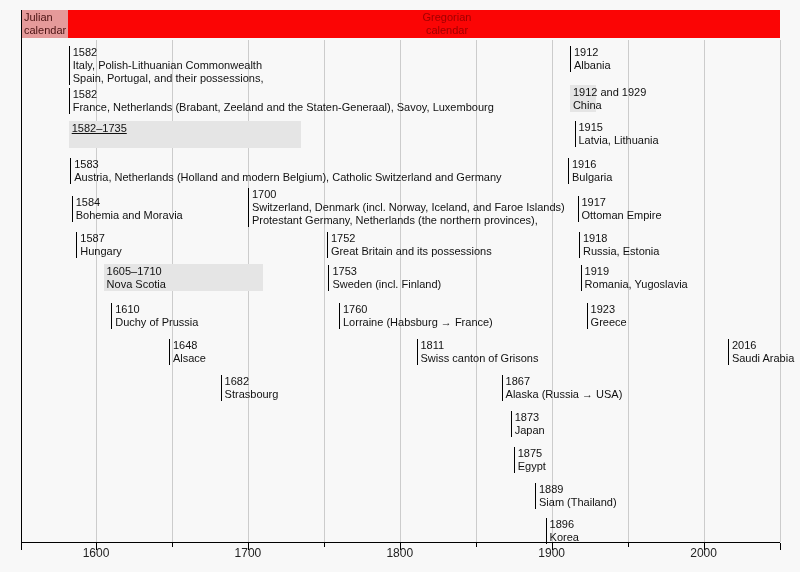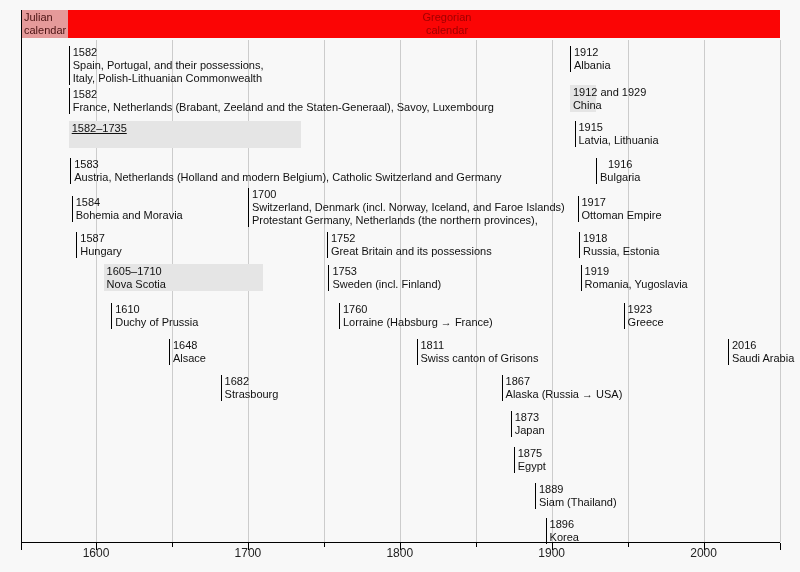--- a/index.html
+++ b/index.html
@@ -53,22 +53,22 @@
     </div>
   <div class="leftline"></div>
   <div class="julian">
     <span>Julian calendar</span>
   </div>
   <div class="gregorian"></div>
   <div class="greg-label">Gregorian calendar</div>
   <div id="entries">
       <div class="entry" style="left: 68.7px; top: 46px;">
         <div>1582</div>
+        <div>Italy, Polish-Lithuanian Commonwealth</div>
         <div>Spain, Portugal, and their possessions,</div>
-        <div>Italy, Polish-Lithuanian Commonwealth</div>
       </div>
       <div class="entry" style="left: 68.7px; top: 88px;">
         <div>1582</div>
         <div>France, Netherlands (Brabant, Zeeland and the Staten-Generaal), Savoy, Luxembourg</div>
       </div>
       <div class="range" style="left: 68.7px; width: 232.4px; top: 121px; text-decoration: underline;">
         <div>1582–1735</div>
       </div>
       <div class="entry" style="left: 70.2px; top: 158px;">
         <div>1583</div>
@@ -144,37 +144,37 @@
         <div>Albania</div>
       </div>
       <div class="range" style="left: 569.9px; width: 25.8px; top: 85px;">
         <div>1912 and 1929</div>
         <div>China</div>
       </div>
       <div class="entry" style="left: 574.5px; top: 121px;">
         <div>1915</div>
         <div>Latvia, Lithuania</div>
       </div>
-      <div class="entry" style="left: 596px; top: 158px; text-align: center;">
+      <div class="entry" style="left: 568px; top: 158px;">
         <div>1916</div>
         <div>Bulgaria</div>
       </div>
       <div class="entry" style="left: 577.5px; top: 196px;">
         <div>1917</div>
         <div>Ottoman Empire</div>
       </div>
       <div class="entry" style="left: 579px; top: 232px;">
         <div>1918</div>
         <div>Russia, Estonia</div>
       </div>
       <div class="entry" style="left: 580.6px; top: 265px;">
         <div>1919</div>
         <div>Romania, Yugoslavia</div>
       </div>
-      <div class="entry" style="left: 586.6px; top: 303px; margin-left: 37px;">
+      <div class="entry" style="left: 586.6px; top: 303px;">
         <div>1923</div>
         <div>Greece</div>
       </div>
       <div class="entry" style="left: 727.9px; top: 339px;">
         <div>2016</div>
         <div>Saudi Arabia</div>
       </div>
     </div>
   <div class="axisline"></div>
   <div id="ticks">

